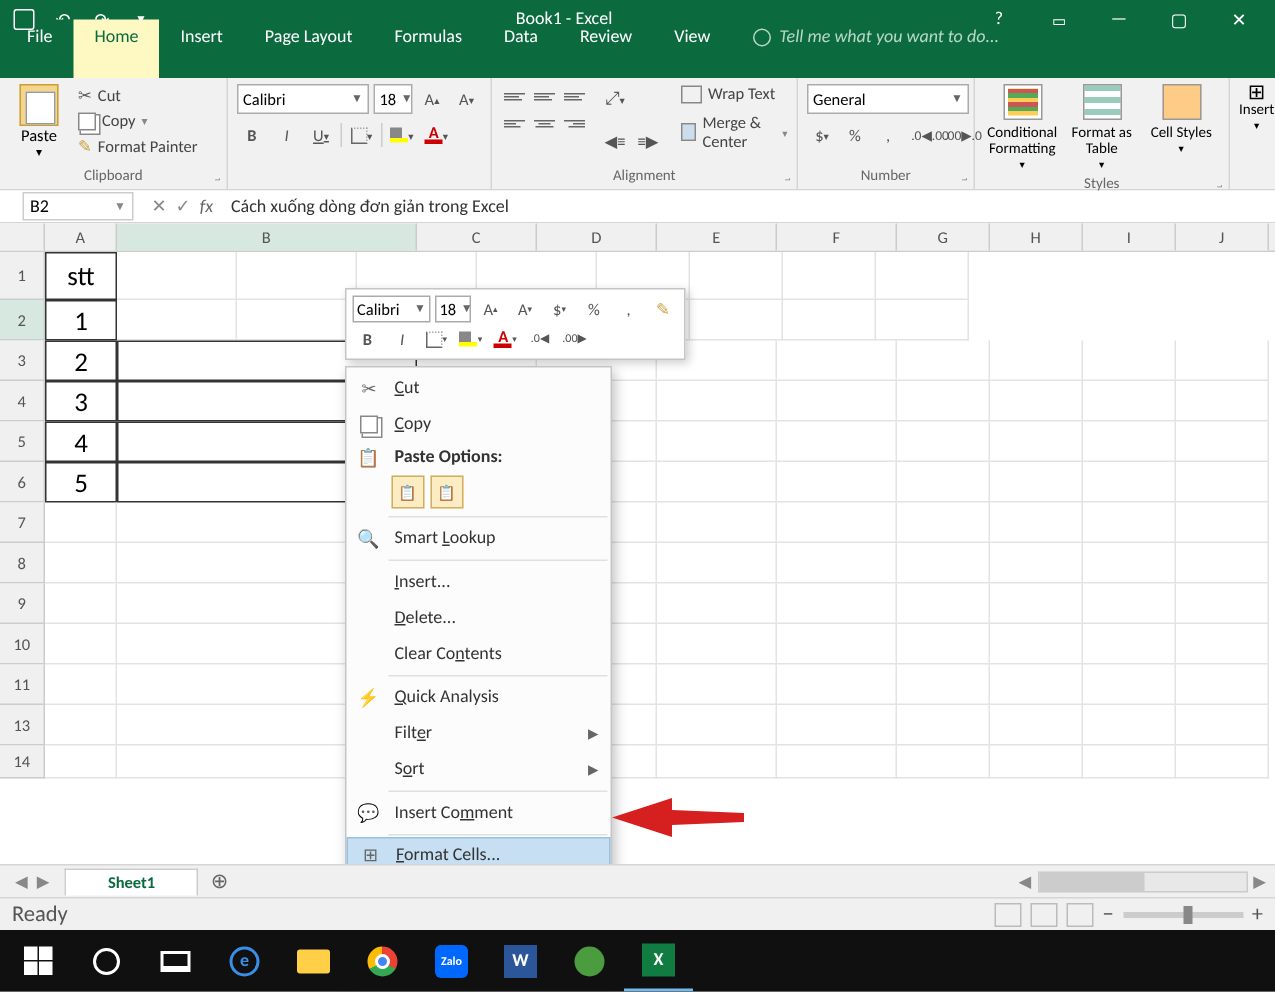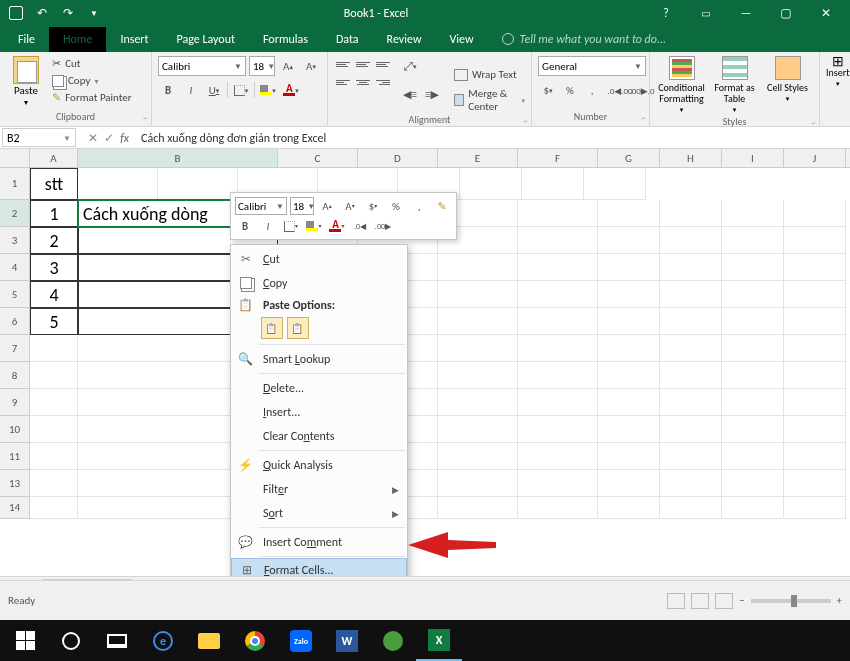--- a/index.html
+++ b/index.html
@@ -10,23 +10,23 @@
 .titlebar { background: #0b6a3e; height: 26px; display: flex; align-items: center; color: #fff; padding: 0 4px; }
 .qat { display: flex; align-items: center; gap: 2px; }
 .qat-btn { width: 24px; height: 22px; display: flex; align-items: center; justify-content: center; color: #fff; }
 .qat .save-icon { width: 14px; height: 14px; border: 1px solid #fff; border-radius: 2px; position: relative; }
 .title-center { flex: 1; text-align: center; font-size: 12px; }
 .win-controls { display: flex; }
 .win-btn { width: 40px; height: 26px; display: flex; align-items: center; justify-content: center; color: #fff; }
 
 
 .tabrow { background: #0b6a3e; height: 26px; display: flex; align-items: flex-end; padding-left: 4px; color: #fff; font-size: 12px; }
-.tab { padding: 5px 14px 6px; cursor: pointer; }
+.tab { padding: 5px 14px 20px; cursor: pointer; }
 .tab.file { background: #0b6a3e; }
-.tab.active { background: #000000; color: #0b6a3e; }
+.tab.active { background: #fef9c3; color: #0b6a3e; }
 .tab.tell { color: #b8d8c7; font-style: italic; display: flex; align-items: center; gap: 6px; }
 .bulb { width: 12px; height: 12px; border: 1px solid #b8d8c7; border-radius: 50%; }
 
 
 .ribbon { background: #f1f1f1; border-bottom: 1px solid #d5d5d5; height: 75px; display: flex; }
 .group { border-right: 1px solid #d5d5d5; display: flex; flex-direction: column; justify-content: space-between; padding: 4px 6px 1px; }
 .group-body { display: flex; align-items: flex-start; gap: 4px; flex: 1; }
 .group-label { text-align: center; font-size: 10px; color: #666; padding-bottom: 2px; position: relative; }
 .group-label::after { content: "⌐"; position: absolute; right: -2px; bottom: 1px; font-size: 8px; color: #888; transform: rotate(180deg); }
 .paste-big { display: flex; flex-direction: column; align-items: center; font-size: 11px; width: 40px; }
@@ -48,40 +48,40 @@
 .sq-btn.bold{font-weight:bold;} .sq-btn.ital{font-style:italic;} .sq-btn.under{text-decoration:underline;}
 .border-ico { width:11px;height:11px;border:1px solid #666;border-top:1px dotted #aaa;border-right:1px dotted #aaa; }
 .fill-ico { width:12px;height:10px;background:linear-gradient(#888,#888) left/8px 8px no-repeat; border-bottom:3px solid #ffff00;}
 .font-col-ico { font-weight:bold; color:#c00; border-bottom:3px solid #c00; width:12px; text-align:center; line-height:9px;}
 .grow-a, .shrink-a { font-size:11px; position:relative; }
 
 .align-grid { display:grid; grid-template-columns:repeat(3,18px); gap:2px; }
 .al { width:18px;height:16px; display:flex;flex-direction:column;justify-content:center;gap:1px;padding:2px;}
 .al span{height:1px;background:#666;display:block;}
 .indent-row{display:flex;gap:2px;margin-top:4px;}
-.wrap-merge{display:flex;flex-direction:column;gap:6px;font-size:11px;color:#444;margin-left:8px;margin-top:12px;}
+.wrap-merge{display:flex;flex-direction:column;gap:6px;font-size:11px;color:#444;margin-left:8px;}
 .wm-btn{display:flex;align-items:center;gap:4px;}
 .wrap-ico{width:14px;height:12px;border:1px solid #888;}
 .merge-ico{width:14px;height:12px;border:1px solid #888;background:linear-gradient(#cde,#cde);}
 .orient-ico{font-size:12px;color:#555;}
 
 .num-col{display:flex;flex-direction:column;gap:4px;}
 .num-row{display:flex;gap:2px;align-items:center;}
 
 .styles-big{display:flex;gap:2px;}
 .big-btn{display:flex;flex-direction:column;align-items:center;font-size:10px;width:56px;text-align:center;line-height:11px;}
 .big-ico{width:26px;height:24px;border:1px solid #999;margin-bottom:2px;}
 .cond-ico{background:linear-gradient(#fff,#fff);position:relative;}
 .cond-ico::after{content:"";position:absolute;inset:2px;background:repeating-linear-gradient(#c55 0 3px,#5a5 3px 6px,#fc5 6px 9px);}
 .tbl-ico{background:repeating-linear-gradient(#9cb 0 4px,#fff 4px 8px);}
 .cell-ico{background:#fc8;}
 .insert-ico{font-size:14px;}
 
 
-.fbar { background:#fff; border-bottom:1px solid #d5d5d5; height:22px; display:flex; align-items:center; font-size:12px; }
+.fbar { background:#fff; border-bottom:1px solid #d5d5d5; height:22px; display:flex; align-items:center; font-size:12px;padding-left:13px; }
 .namebox { width:74px; border:1px solid #ccc; height:19px; margin:0 6px 0 2px; padding:0 4px; display:flex; align-items:center; background:#fff;}
 .nb-arrow{margin-left:auto;color:#888;font-size:8px;}
 .fx-btns{display:flex;align-items:center;gap:6px;color:#888;padding:0 6px;}
 .fx-label{font-style:italic;color:#666;}
 .formula-input{flex:1;padding:0 6px;color:#333;}
 
 
 .grid-area { position:relative; background:#fff; }
 .col-headers { display:flex; height:19px; background:#f0f0f0; border-bottom:1px solid #ccc;}
 .corner { width:30px; border-right:1px solid #ccc; background:#f0f0f0;}
@@ -126,21 +126,21 @@
 
 .sheet-bar{position:absolute;left:0;right:0;bottom:22px;height:22px;background:#f0f0f0;border-top:1px solid #d5d5d5;display:flex;align-items:center;font-size:11px;}
 .sheet-nav{display:flex;gap:6px;padding:0 10px;color:#888;}
 .sheet-tab{background:#fff;border:1px solid #ccc;border-bottom:none;padding:2px 28px;font-weight:bold;color:#0b6a3e;}
 .sheet-add{padding:0 8px;color:#666;font-size:14px;}
 .scroll-right{margin-left:auto;display:flex;align-items:center;gap:4px;padding-right:6px;}
 .hscroll{width:140px;height:14px;background:#e8e8e8;border:1px solid #ccc;position:relative;}
 .hscroll::before{content:"";position:absolute;left:0;top:0;width:70px;height:100%;background:#ccc;}
 
 
-.status-bar{position:absolute;left:0;right:0;bottom:0;height:40px;background:#f0f0f0;border-top:1px solid #d5d5d5;display:flex;align-items:center;font-size:11px;color:#555;padding:0 8px;}
+.status-bar{position:absolute;left:0;right:0;bottom:0;height:22px;background:#f0f0f0;border-top:1px solid #d5d5d5;display:flex;align-items:center;font-size:15px;color:#555;padding:0 8px;}
 .status-right{margin-left:auto;display:flex;align-items:center;gap:6px;}
 .view-btn{width:18px;height:16px;border:1px solid #bbb;}
 .zoom-slider{width:80px;height:4px;background:#ccc;position:relative;}
 .zoom-slider::after{content:"";position:absolute;left:50%;top:-4px;width:6px;height:12px;background:#888;}
 
 
 .taskbar{position:absolute;left:0;right:0;bottom:0;height:41px;background:#101010;display:flex;align-items:center;padding:0 2px;}
 .tb-btn{width:46px;height:41px;display:flex;align-items:center;justify-content:center;color:#fff;}
 .win-logo{display:grid;grid-template-columns:9px 9px;grid-template-rows:9px 9px;gap:1px;}
 .win-logo span{background:#fff;}
@@ -409,21 +409,20 @@
           <div class="cell E"></div>
           <div class="cell F"></div>
           <div class="cell G"></div>
           <div class="cell H"></div>
           <div class="cell I"></div>
           <div class="cell J"></div>
       </div>
       <div class="row">
           <div class="rh sel">2</div>
         <div class="cell A hdr-cell">1</div>
-        <div class="cell B hdr-cell sel-cell">Cách xuống dòng</div>
         <div class="cell C"></div>
           <div class="cell D"></div>
           <div class="cell E"></div>
           <div class="cell F"></div>
           <div class="cell G"></div>
           <div class="cell H"></div>
           <div class="cell I"></div>
           <div class="cell J"></div>
       </div>
       <div class="row">
@@ -629,25 +628,25 @@
       <div class="po-btn">📋</div>
     </div>
     <div class="ctx-sep"></div>
     <div class="ctx-item">
         <span class="ctx-ico">🔍</span>
         <span class="ctx-label">Smart <span class="und">L</span>ookup</span>
       </div>
     <div class="ctx-sep"></div>
     <div class="ctx-item">
         <span class="ctx-ico"></span>
+        <span class="ctx-label"><span class="und">I</span>nsert...</span>
+      </div>
+    <div class="ctx-item">
+        <span class="ctx-ico"></span>
         <span class="ctx-label"><span class="und">D</span>elete...</span>
-      </div>
-    <div class="ctx-item">
-        <span class="ctx-ico"></span>
-        <span class="ctx-label"><span class="und">I</span>nsert...</span>
       </div>
     <div class="ctx-item">
         <span class="ctx-ico"></span>
         <span class="ctx-label">Clear Co<span class="und">n</span>tents</span>
       </div>
     <div class="ctx-sep"></div>
     <div class="ctx-item">
         <span class="ctx-ico">⚡</span>
         <span class="ctx-label"><span class="und">Q</span>uick Analysis</span>
       </div>

